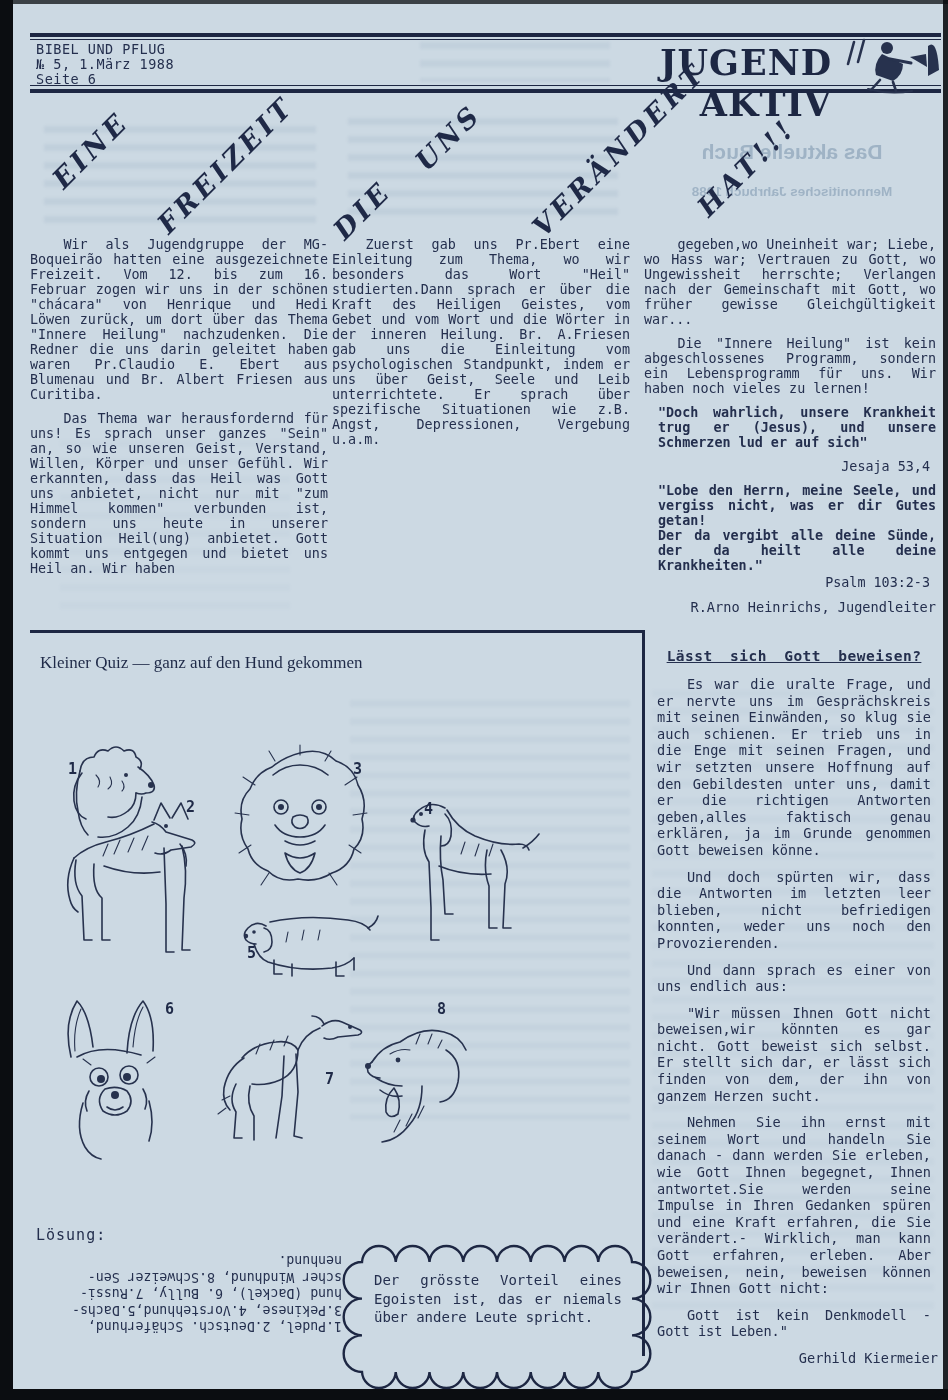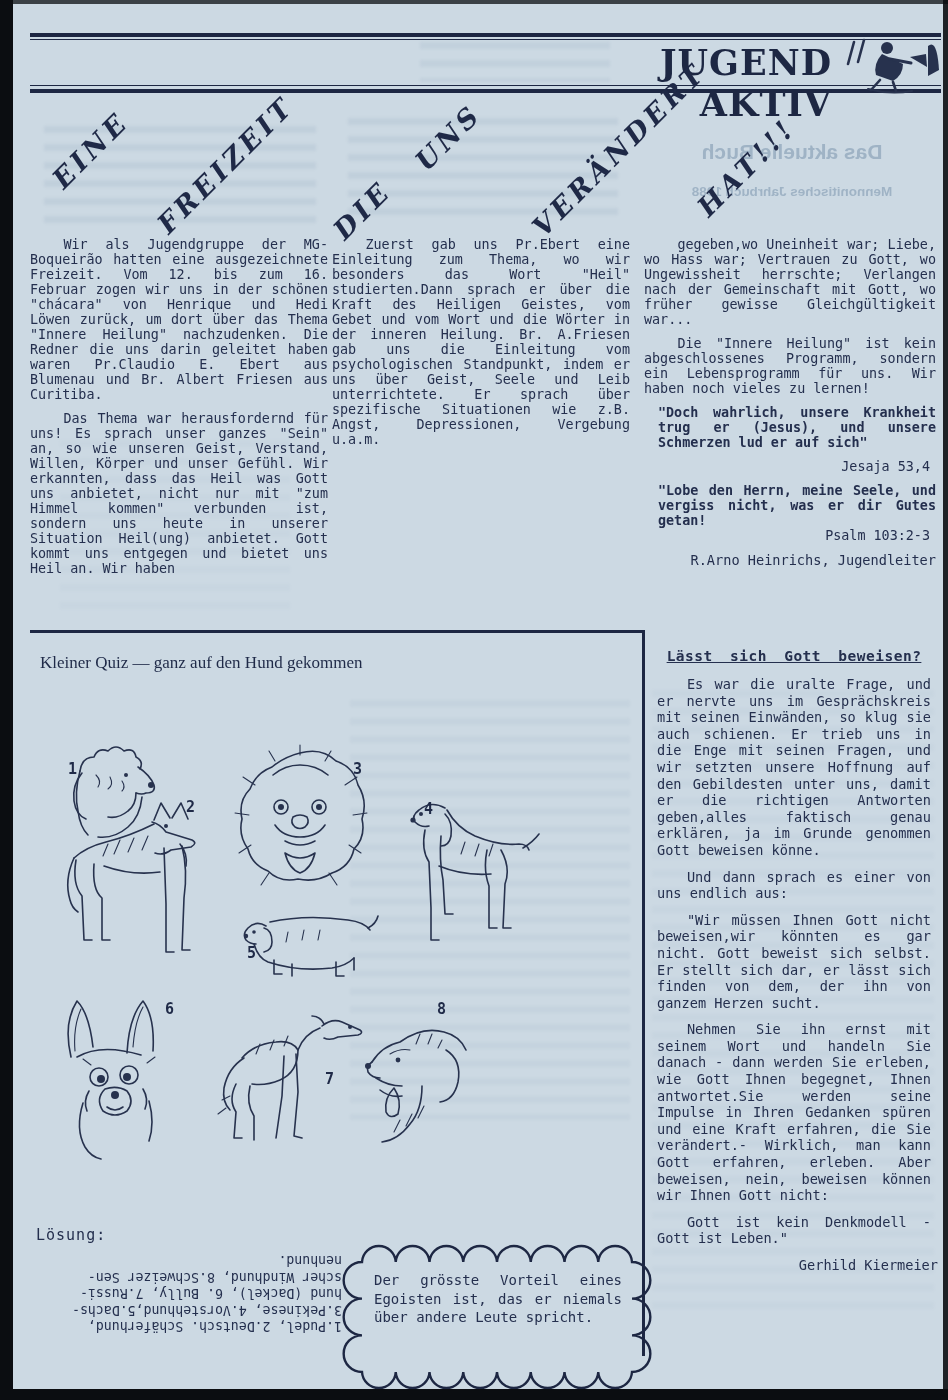--- a/index.html
+++ b/index.html
@@ -66,20 +66,25 @@
   <div class="ghost-block" style="left:652px;top:690px;width:282px;height:630px;opacity:.2;"></div>
   <div class="ghost-block" style="left:60px;top:440px;width:230px;height:180px;opacity:.18;"></div>
   <div class="ghost-text" style="left:652px;top:140px;width:280px;font-size:21px;">Das aktuelle Buch</div>
   <div class="ghost-text" style="left:652px;top:184px;width:280px;font-size:13.5px;">Mennonitisches Jahrbuch 1988</div>
 
   <div class="rule" style="left:30px;top:33px;width:911px;height:3.5px;"></div>
   <div class="rule" style="left:30px;top:39px;width:911px;height:1.3px;"></div>
   <div class="rule" style="left:30px;top:85px;width:911px;height:1.3px;"></div>
   <div class="rule" style="left:30px;top:89px;width:911px;height:3.5px;"></div>
 
+  <div class="masthead">
+    <div>BIBEL UND PFLUG</div>
+    <div>№ 5, 1.März 1988</div>
+    <div>Seite 6</div>
+  </div>
   <div class="section-title">JUGEND AKTIV</div>
 
   <svg class="sketch" style="position:absolute;left:840px;top:32px;" width="100" height="62" viewBox="0 0 100 62">
     <path d="M14,10 l-6,22 M24,8 l-6,22" style="stroke-width:2.6"></path>
     <circle class="fill" cx="47" cy="16" r="6"></circle>
     <path class="fill" d="M42,22 q-9,10 -6,21 l17,6 q10,-6 10,-17 z"></path>
     <path d="M50,27 l21,4" style="stroke-width:3"></path>
     <path class="fill" d="M70,25 l16,-3 l1,13 z"></path>
     <path d="M40,48 l-9,10 M53,50 l3,9" style="stroke-width:2.6"></path>
     <path d="M28,57 q22,6 44,2" style="stroke-width:2"></path>
@@ -99,20 +104,21 @@
   </div>
   <div class="col" style="left:332px;top:237px;width:298px;">
     <p>Zuerst gab uns Pr.Ebert eine Einleitung zum Thema, wo wir besonders das Wort "Heil" studierten.Dann sprach er über die Kraft des Heiligen Geistes, vom Gebet und vom Wort und die Wörter in der inneren Heilung. Br. A.Friesen gab uns die Einleitung vom psychologischen Standpunkt, indem er uns über Geist, Seele und Leib unterrichtete. Er sprach über spezifische Situationen wie z.B. Angst, Depressionen, Vergebung u.a.m.</p>
   </div>
   <div class="col" style="left:644px;top:237px;width:292px;">
     <p>gegeben,wo Uneinheit war; Liebe, wo Hass war; Vertrauen zu Gott, wo Ungewissheit herrschte; Verlangen nach der Gemeinschaft mit Gott, wo früher gewisse Gleichgültigkeit war...</p>
     <p>Die "Innere Heilung" ist kein abgeschlossenes Programm, sondern ein Lebensprogramm für uns. Wir haben noch vieles zu lernen!</p>
     <p class="qt">"Doch wahrlich, unsere Krankheit trug er (Jesus), und unsere Schmerzen lud er auf sich"</p>
     <div class="ref">Jesaja 53,4</div>
     <p class="qt" style="margin-bottom:0;">"Lobe den Herrn, meine Seele, und vergiss nicht, was er dir Gutes getan!</p>
+    <p class="qt" style="margin-bottom:2px;">Der da vergibt alle deine Sünde, der da heilt alle deine Krankheiten."</p>
     <div class="ref">Psalm 103:2-3</div>
     <div class="sig">R.Arno Heinrichs, Jugendleiter</div>
   </div>
 
   <div class="rule" style="left:30px;top:630px;width:614px;height:2.5px;"></div>
   <div class="rule" style="left:642px;top:630px;width:2.5px;height:726px;"></div>
 
   <div class="quiz-title">Kleiner Quiz — ganz auf den Hund gekommen</div>
 
   <svg class="sketch" style="position:absolute;left:30px;top:735px;" width="585" height="500" viewBox="0 0 585 500">
@@ -251,20 +257,21 @@
                a16.9,16.9 0 0 1 -33.75,0 a16.9,16.9 0 0 1 -33.75,0 a16.9,16.9 0 0 1 -33.75,0 a16.9,16.9 0 0 1 -33.75,0
                a18.3,18.3 0 0 1 0,-36.66 a18.3,18.3 0 0 1 0,-36.67 a18.3,18.3 0 0 1 0,-36.67 z" fill="none" stroke="#1d2743" stroke-width="2.4"></path>
     </svg>
     <div class="quote-text">Der grösste Vorteil eines Egoisten ist, das er niemals über andere Leute spricht.</div>
     <div class="quote-src">GOSPEL HERALD</div>
   </div>
 
   <div class="gott">
     <h3>Lässt sich Gott beweisen?</h3>
     <p>Es war die uralte Frage, und er nervte uns im Gesprächskreis mit seinen Einwänden, so klug sie auch schienen. Er trieb uns in die Enge mit seinen Fragen, und wir setzten unsere Hoffnung auf den Gebildesten unter uns, damit er die richtigen Antworten geben,alles faktisch genau erklären, ja im Grunde genommen Gott beweisen könne.</p>
+    <p>Und doch spürten wir, dass die Antworten im letzten leer blieben, nicht befriedigen konnten, weder uns noch den Provozierenden.</p>
     <p>Und dann sprach es einer von uns endlich aus:</p>
     <p>"Wir müssen Ihnen Gott nicht beweisen,wir könnten es gar nicht. Gott beweist sich selbst. Er stellt sich dar, er lässt sich finden von dem, der ihn von ganzem Herzen sucht.</p>
     <p>Nehmen Sie ihn ernst mit seinem Wort und handeln Sie danach - dann werden Sie erleben, wie Gott Ihnen begegnet, Ihnen antwortet.Sie werden seine Impulse in Ihren Gedanken spüren und eine Kraft erfahren, die Sie verändert.- Wirklich, man kann Gott erfahren, erleben. Aber beweisen, nein, beweisen können wir Ihnen Gott nicht:</p>
     <p>Gott ist kein Denkmodell - Gott ist Leben."</p>
     <div class="sig">Gerhild Kiermeier</div>
   </div>
 
   <div class="edge edge-top"></div>
   <div class="edge edge-left"></div>
   <div class="edge edge-bottom"></div>

